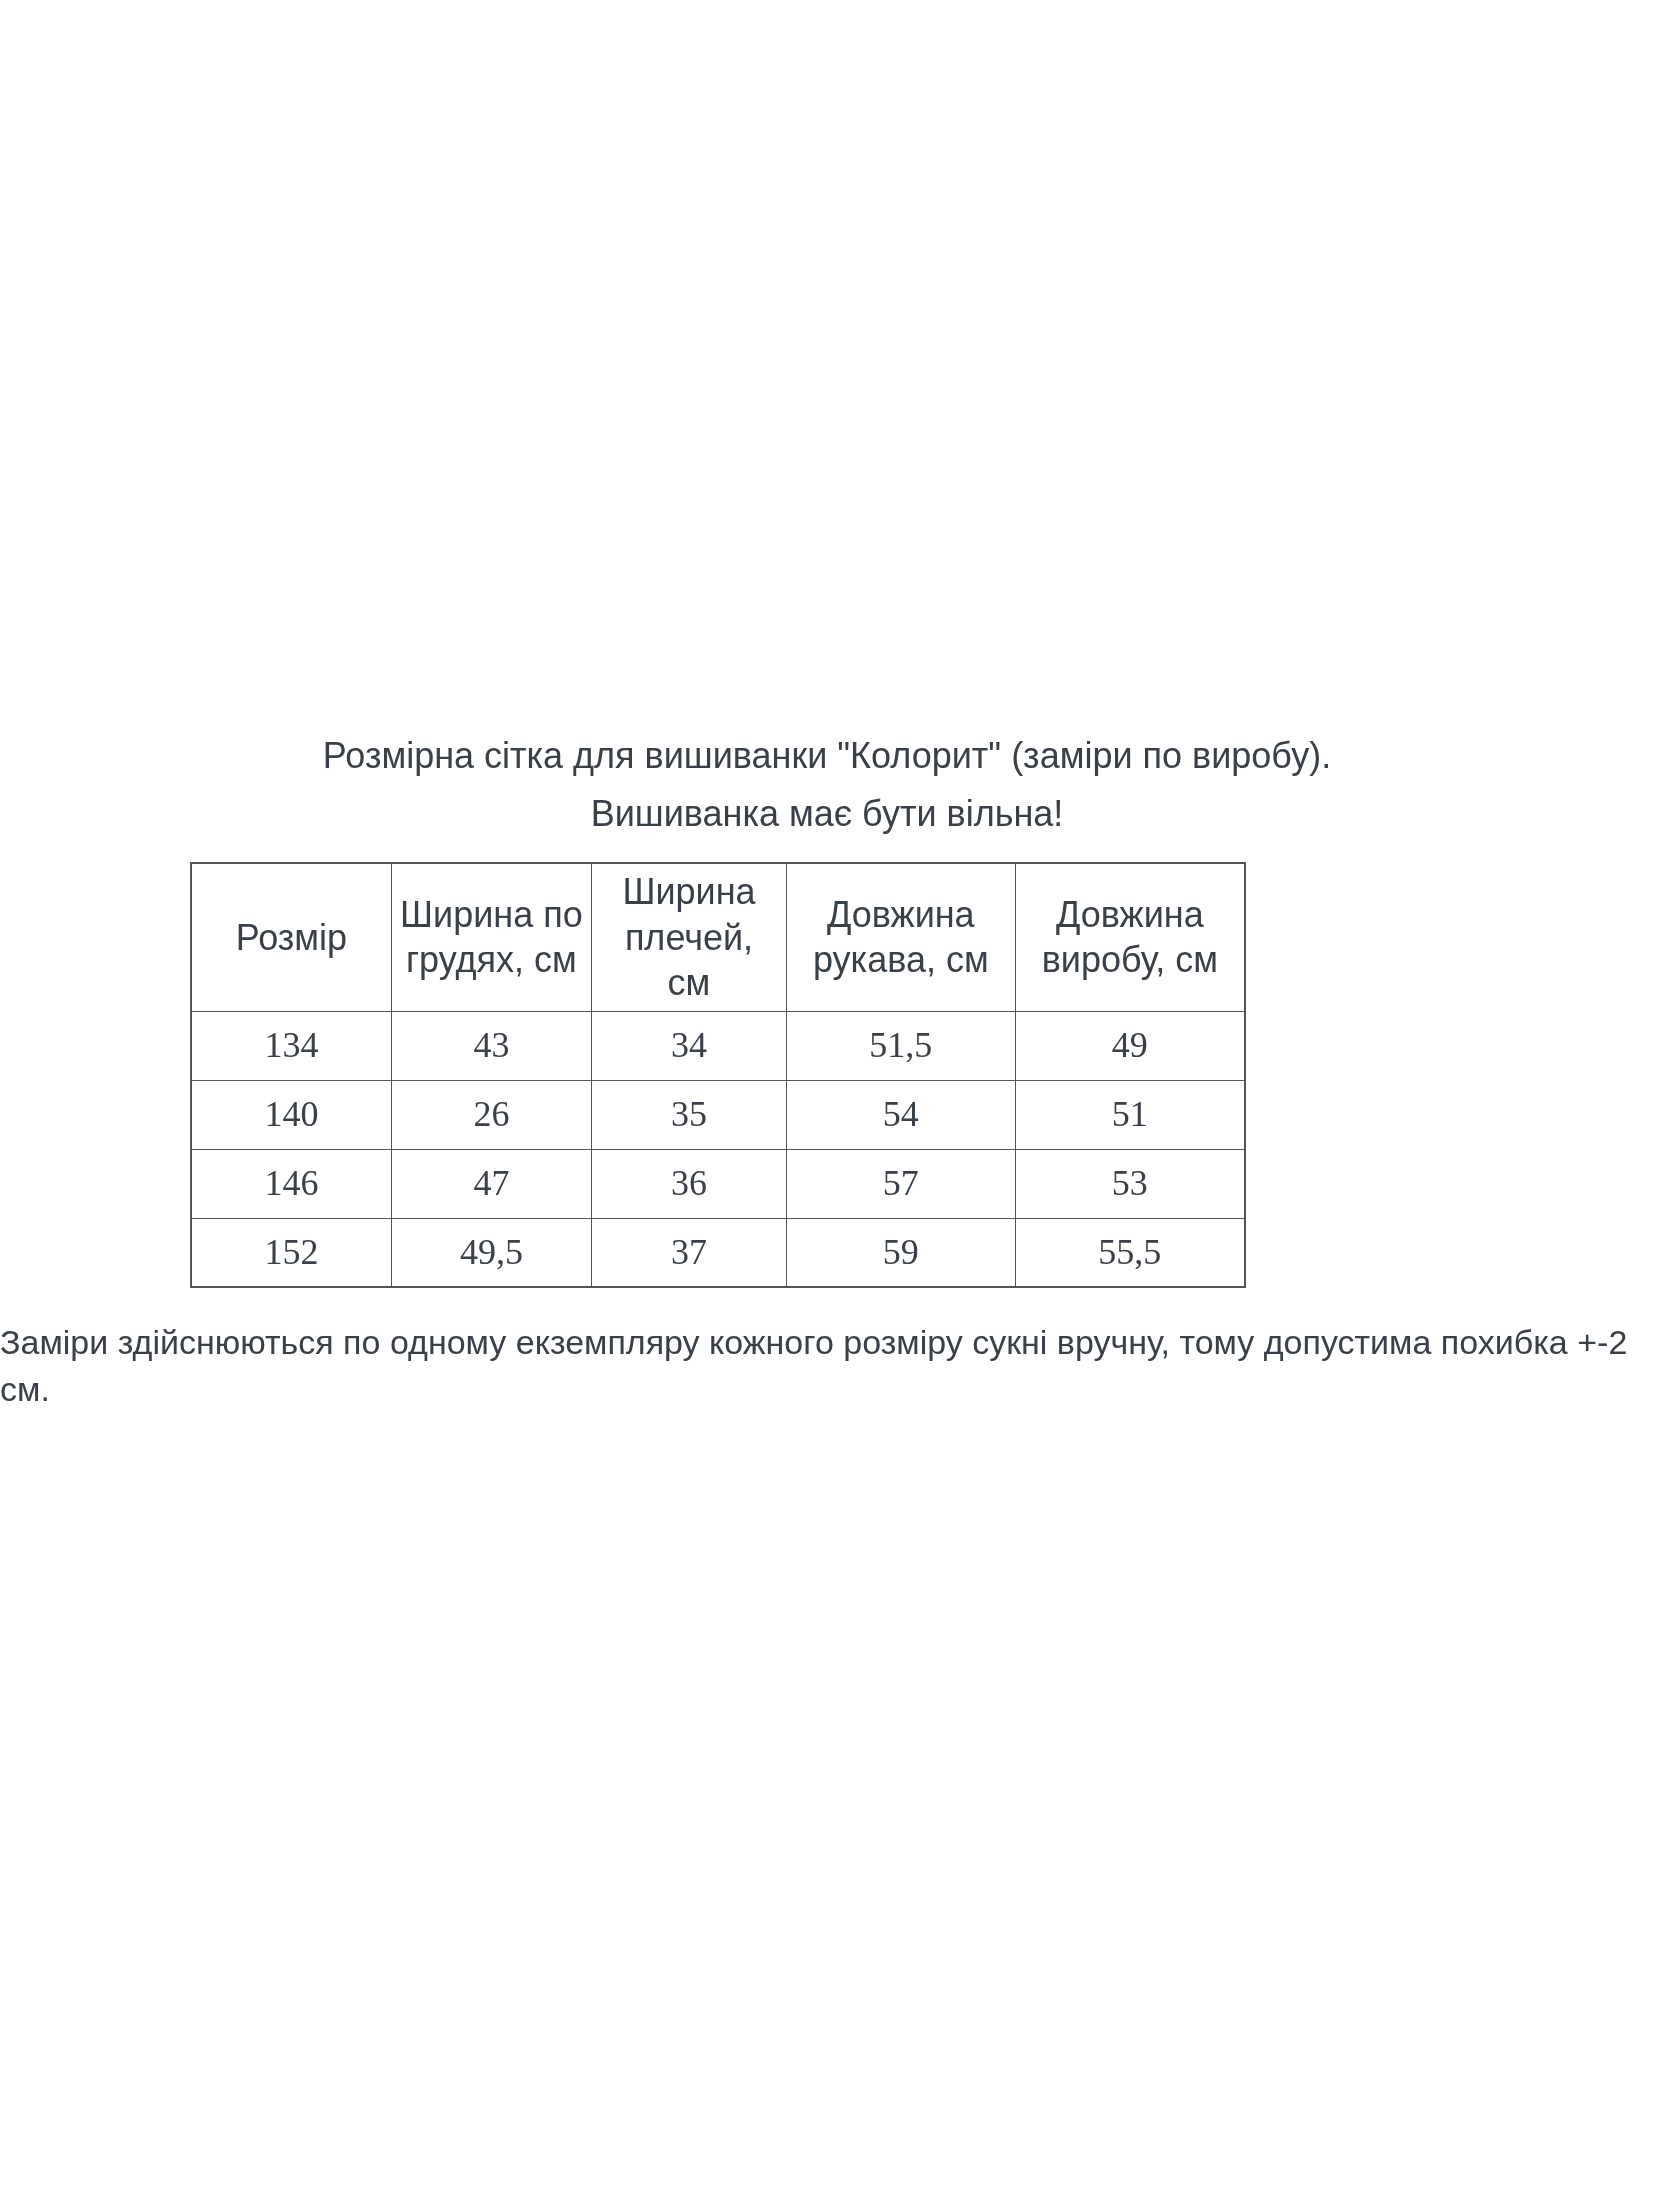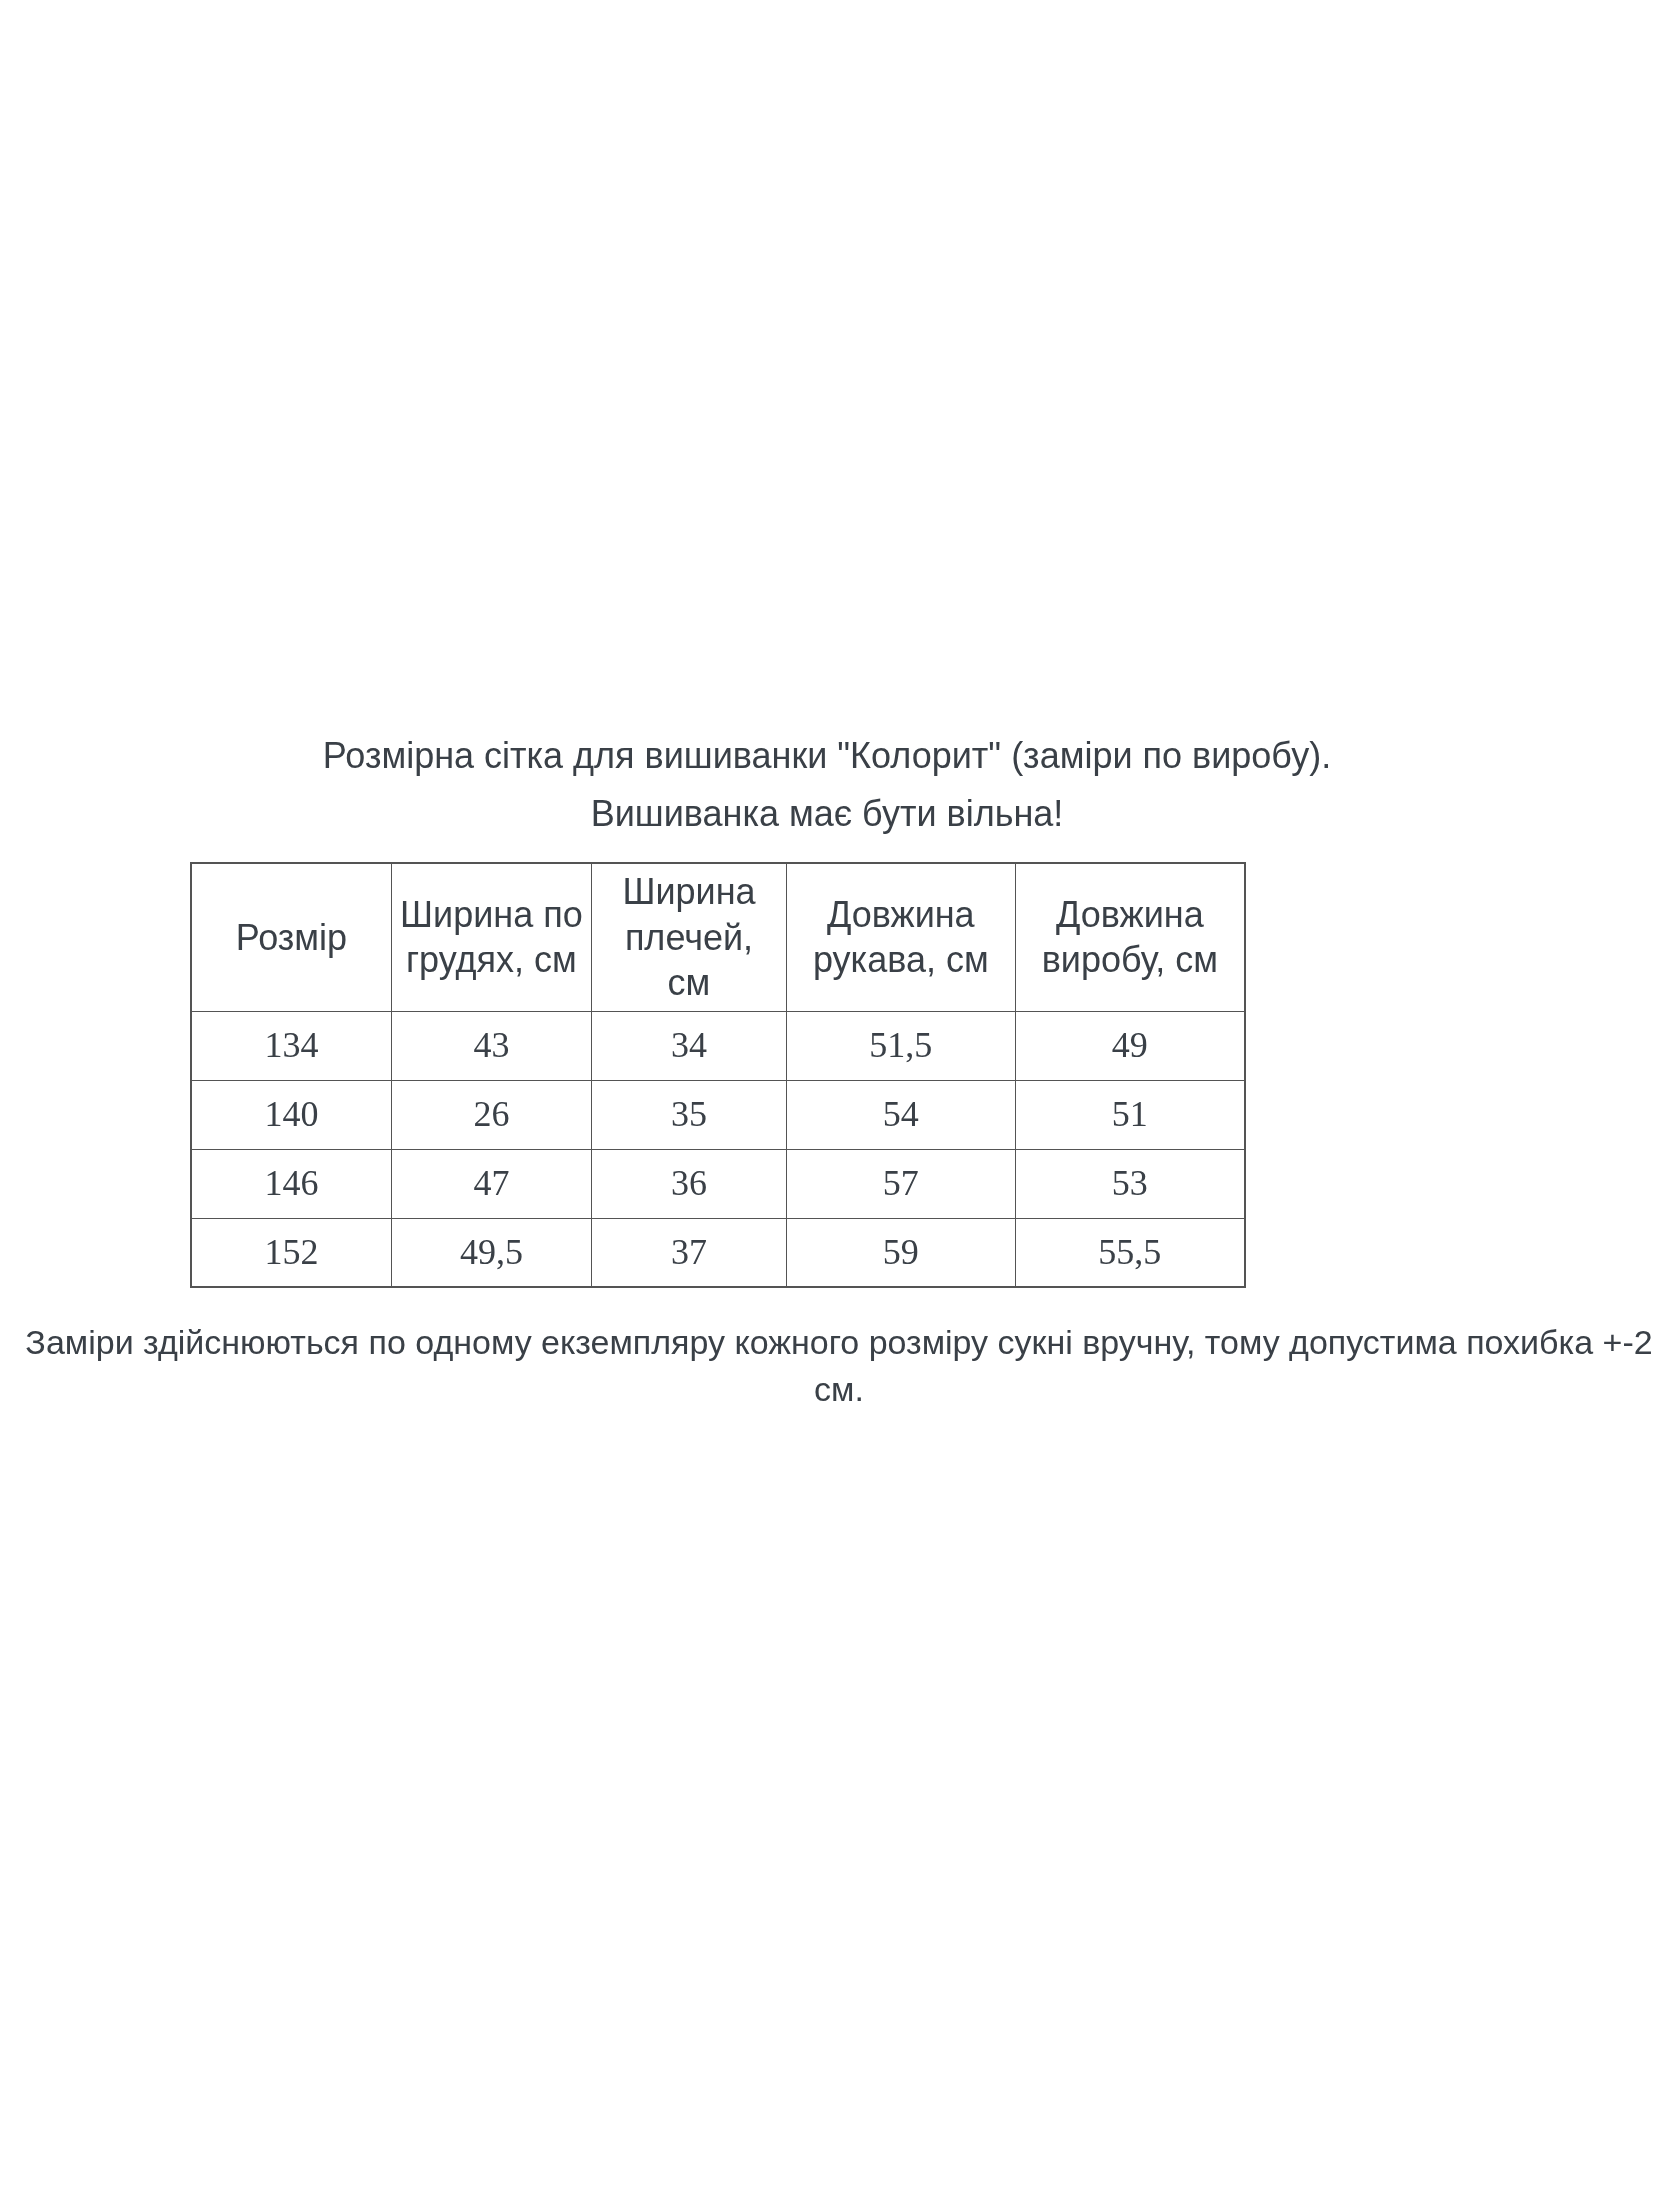--- a/index.html
+++ b/index.html
@@ -49,25 +49,24 @@
     height: 114px;
     line-height: 1.27;
   }
   table.size-chart tbody td {
     height: 69px;
     line-height: 1.1;
     font-family: Liberation Serif, serif;
   }
   .footer-note {
     margin-top: 31px;
-    text-align: center;
+    text-align: left;
     font-size: 34px;
     line-height: 1.38;
     color: #3a4047;
-    padding-left: 24px;
   }
   .footer-note .line {
     white-space: nowrap;
   }
 </style>
 </head>
 <body>
 
 <div class="page">
 

